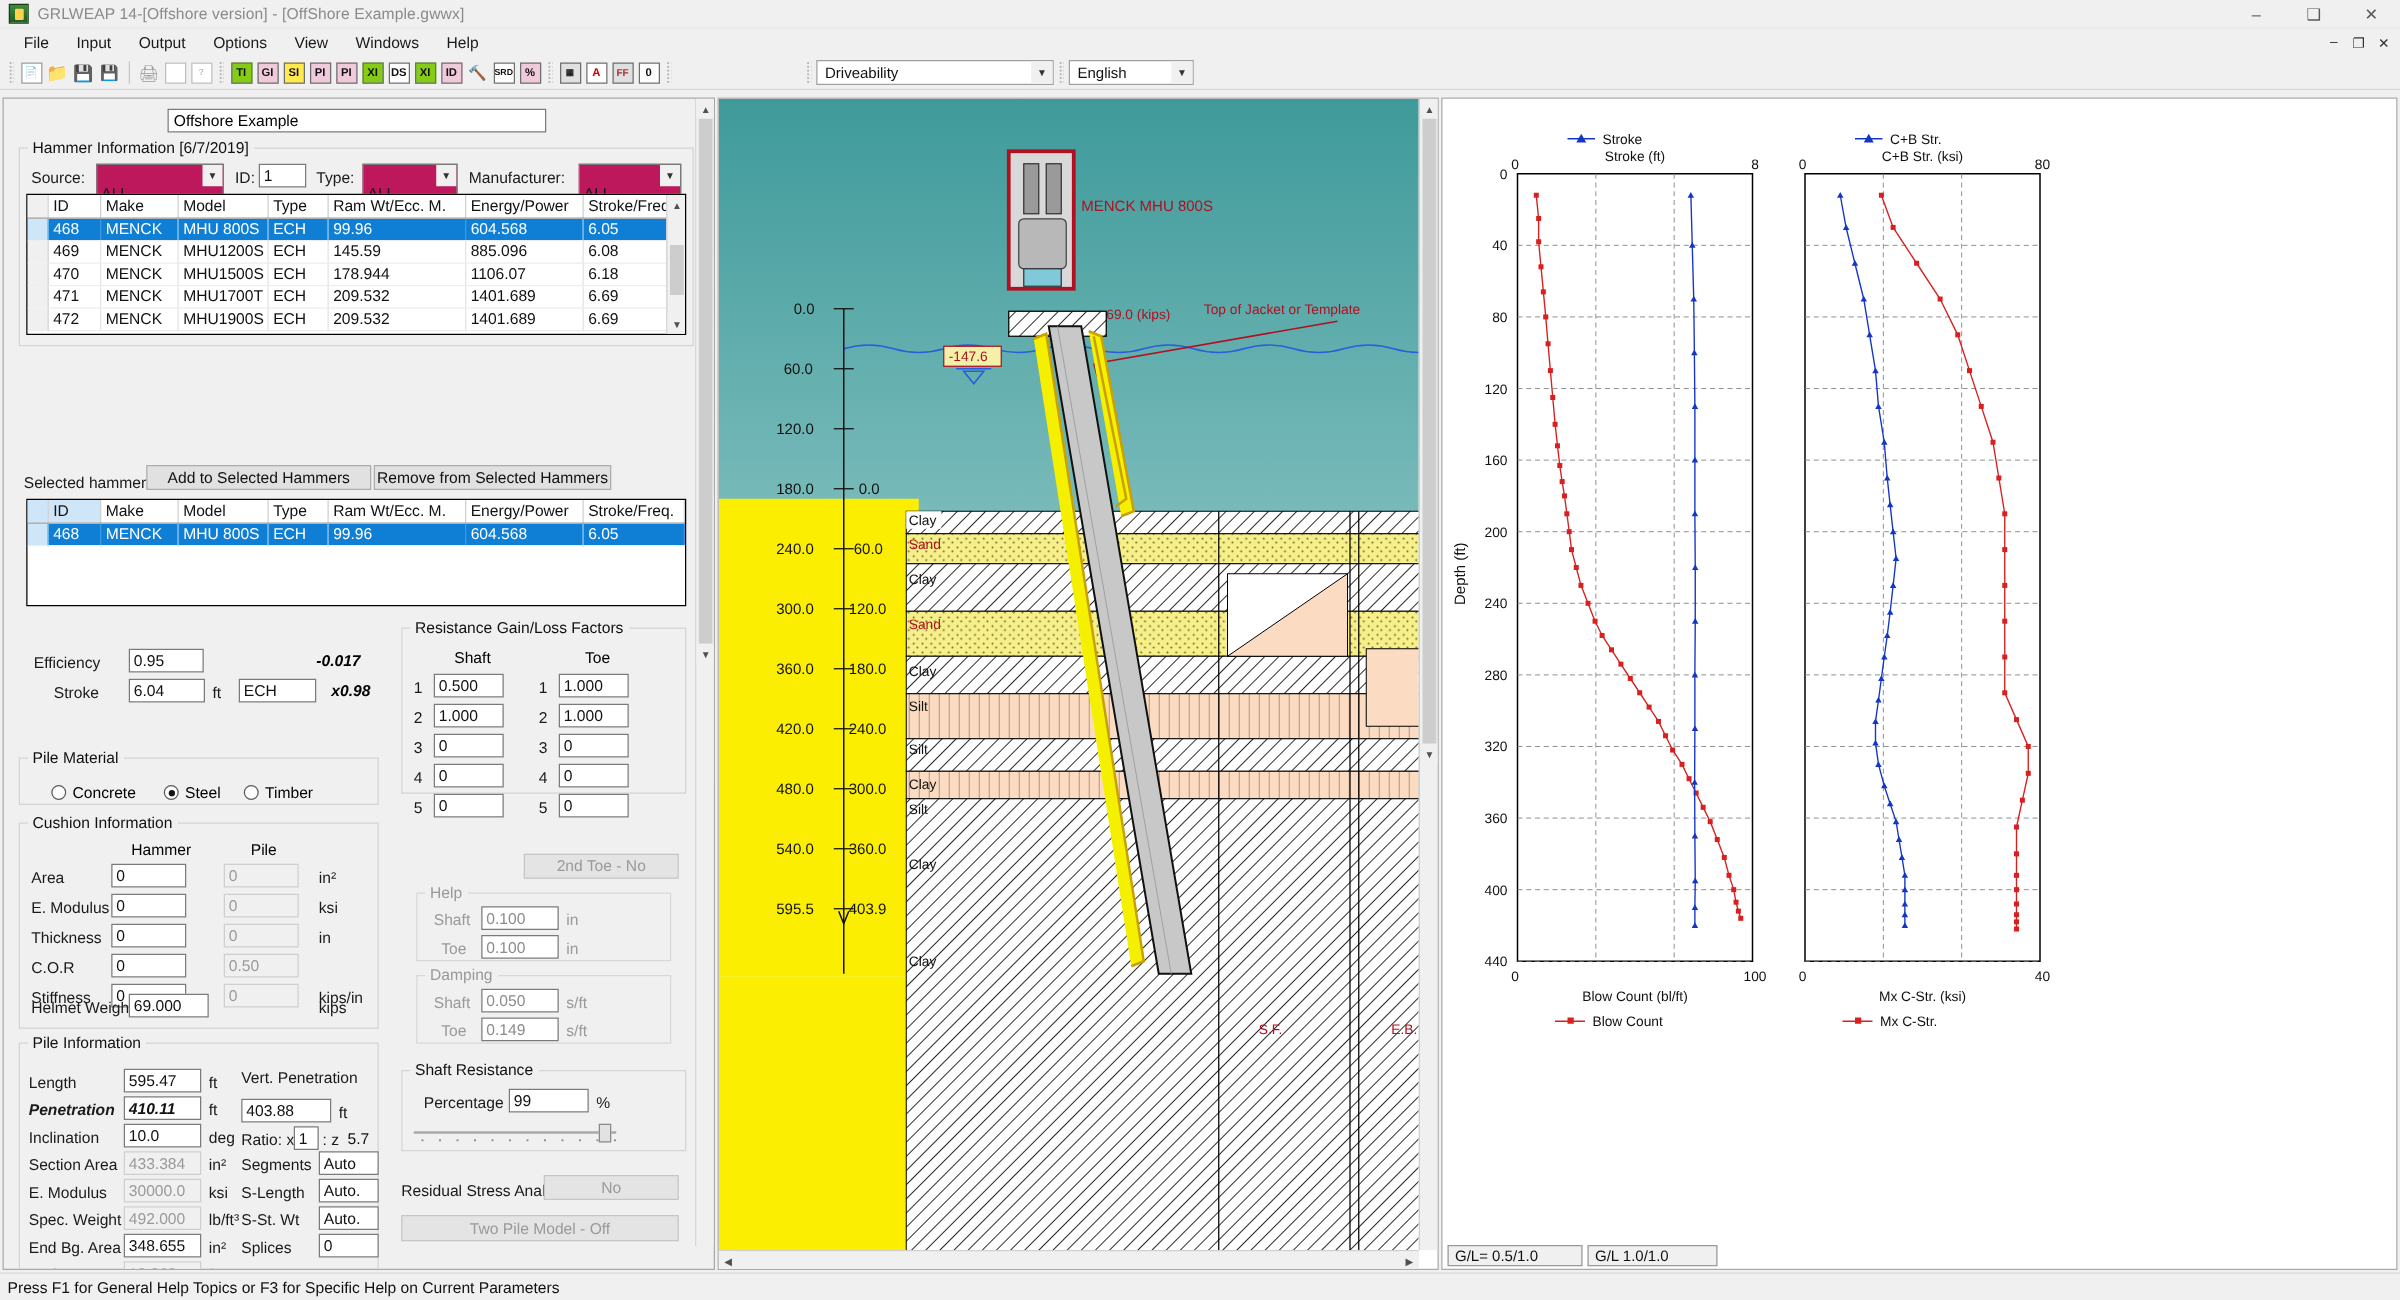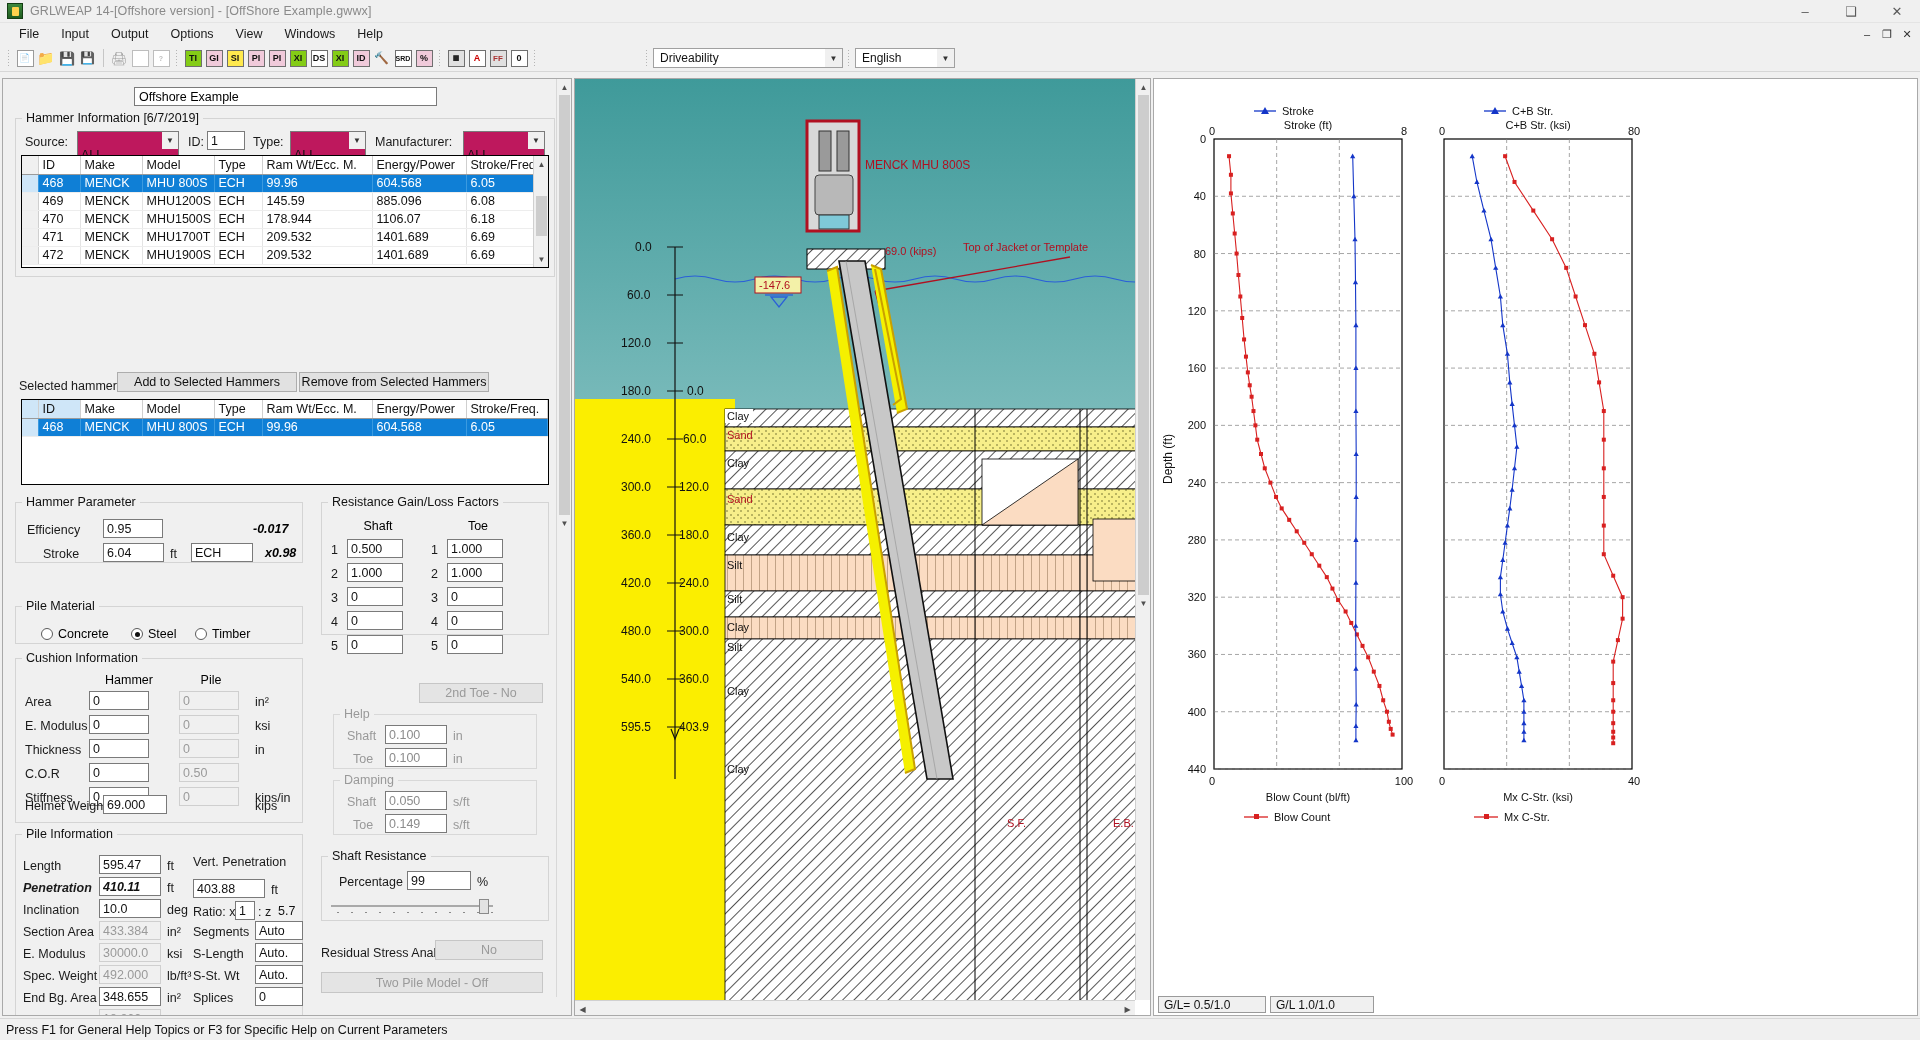--- a/index.html
+++ b/index.html
@@ -405,23 +405,20 @@
                 <td>MHU 800S</td>
                 <td>ECH</td>
                 <td>99.96</td>
                 <td>604.568</td>
                 <td>6.05</td>
               </tr>
             </tbody>
         </table>
       </div>
 
-      <fieldset class="grp" style="left:12px; top:416px; width:288px; height:68px;">
-        <legend>Hammer Parameter</legend>
-      </fieldset>
       <div class="lbl" style="left:24px; top:444px;">Efficiency</div>
       <input class="inp" style="left: 100px; top: 440px; width: 60px;" value="0.95">
       <div class="ital" style="left:250px; top:443px;">-0.017</div>
       <div class="lbl" style="left:40px; top:468px;">Stroke</div>
       <input class="inp" style="left: 100px; top: 464px; width: 61px;" value="6.04">
       <div class="lbl" style="left:167px; top:468px;">ft</div>
       <input class="inp" style="left: 188px; top: 464px; width: 62px;" value="ECH">
       <div class="ital" style="left:262px; top:467px;">x0.98</div>
 
       <fieldset class="grp" style="left:318px; top:416px; width:228px; height:140px;">

